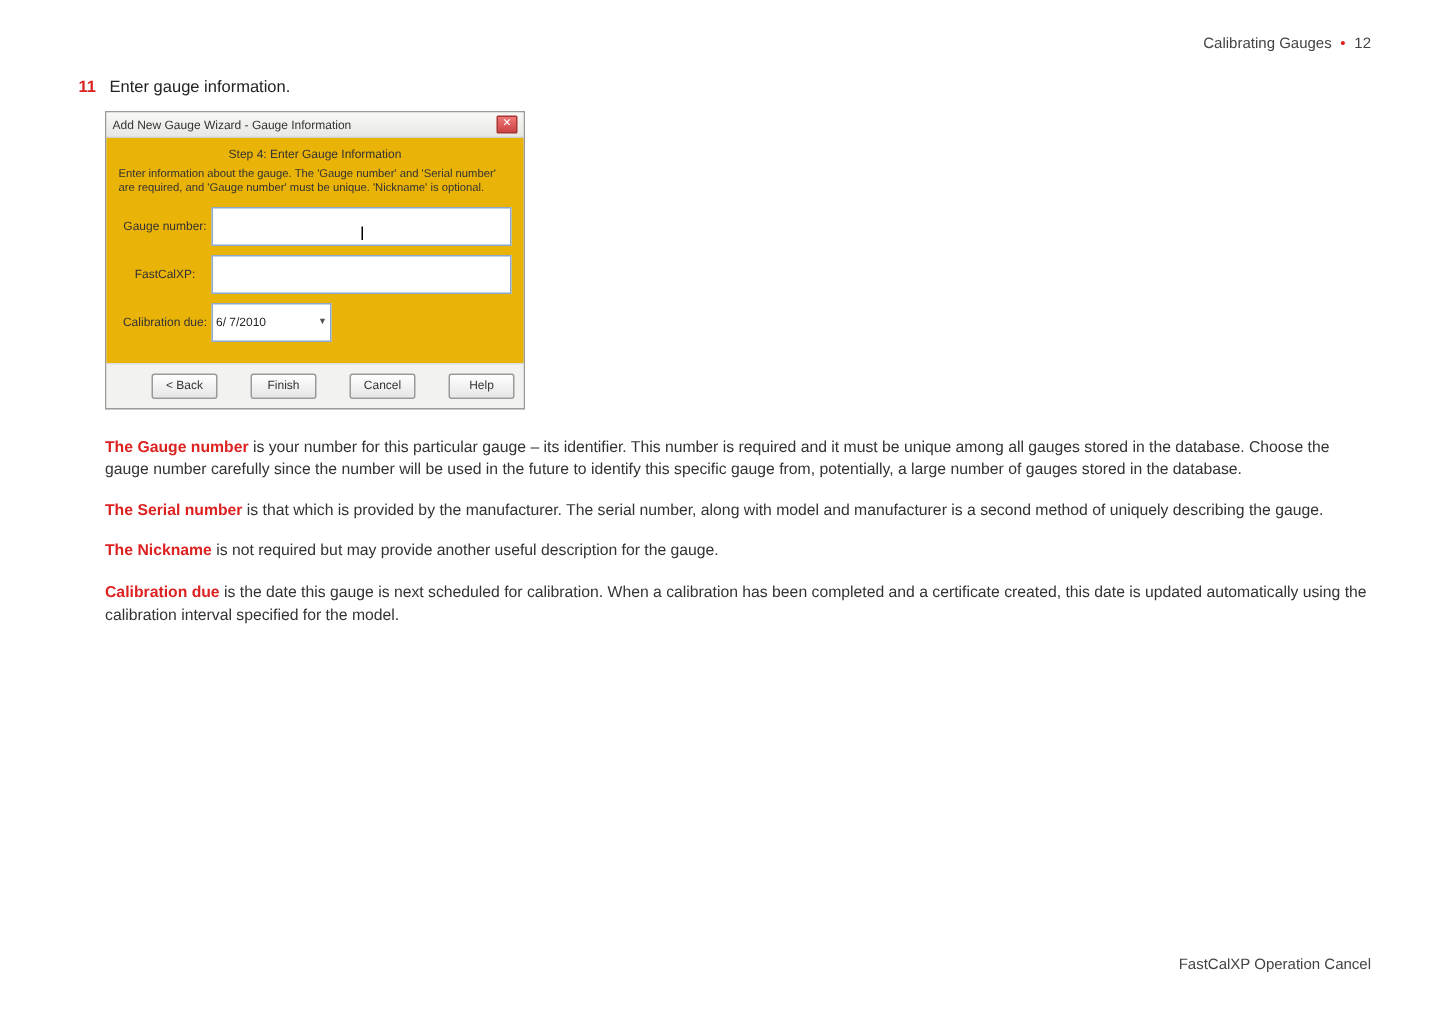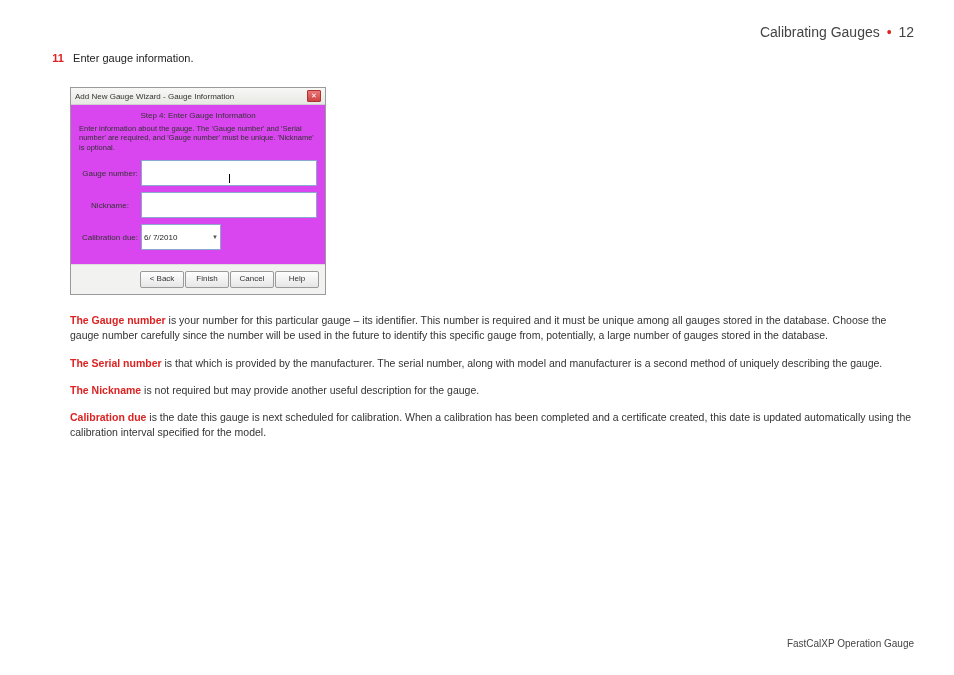--- a/index.html
+++ b/index.html
@@ -10,21 +10,21 @@
     background: #fff;
     color: #222;
     width: 954px;
     height: 675px;
     position: relative;
   }
   .page-header {
     position: absolute;
     top: 24px;
     right: 40px;
-    font-size: 14px;
+    font-size: 10px;
     color: #444;
   }
   .page-header .sep {
     color: #d22;
     padding: 0 3px;
   }
   .content {
     position: absolute;
     top: 52px;
     left: 70px;
@@ -36,23 +36,23 @@
     display: inline-block;
     width: 16px;
     text-align: right;
     margin-left: -22px;
     padding-right: 6px;
   }
   .step-text {
     color: #222;
   }
   .dialog {
-    margin-top: 23px;
+    margin-top: 10px;
     margin-left: 0px;
-    width: 256px;
+    width: 280px;
     border: 1px solid #9a9a9a;
     background: #f2f2f0;
     font-family: Tahoma, Arial, sans-serif;
     font-size: 8px;
     box-sizing: border-box;
   }
   .dialog-title {
     background: linear-gradient(#f8f8f6, #e7e7e3);
     border-bottom: 1px solid #cfcfcf;
     padding: 2px 4px;
@@ -72,21 +72,21 @@
     border: 1px solid #a33;
     background: linear-gradient(#e77,#c44);
     color: #fff;
     font-size: 7px;
     line-height: 10px;
     text-align: center;
     border-radius: 1px;
   }
   .dialog-body {
     padding: 6px 8px 8px 8px;
-    background: #d946ef;
+    background: #eab308;
   }
   .dlg-step-title {
     text-align: center;
     font-size: 8px;
     margin-bottom: 4px;
     color: #333;
   }
   .dlg-instr {
     font-size: 7.5px;
     color: #333;
@@ -132,21 +132,21 @@
   .date-arrow {
     font-size: 6px;
     color: #555;
   }
   .dialog-buttons {
     border-top: 1px solid #ddd;
     background: #f2f2f0;
     padding: 6px;
     display: flex;
     justify-content: flex-end;
-    gap: 1px;
+    gap: 22px;
   }
   .dlg-btn {
     width: 42px;
     height: 15px;
     border: 1px solid #9a9a9a;
     border-radius: 2px;
     background: linear-gradient(#fefefe,#e6e6e6);
     font-size: 8px;
     line-height: 13px;
     text-align: center;
@@ -201,21 +201,21 @@
     </div>
     <div class="dialog-body">
       <div class="dlg-step-title">Step 4: Enter Gauge Information</div>
       <div class="dlg-instr">Enter information about the gauge. The 'Gauge number' and 'Serial number' are required, and 'Gauge number' must be unique. 'Nickname' is optional.</div>
 
       <div class="form-row">
         <div class="form-label">Gauge number:</div>
         <div class="form-input caret"><span></span></div>
       </div>
       <div class="form-row">
-        <div class="form-label">Nickname:</div>
+        <div class="form-label">FastCalXP:</div>
         <div class="form-input"><span></span></div>
       </div>
       <div class="form-row date-row">
         <div class="form-label">Calibration due:</div>
         <div class="form-input">
           <span>6/ 7/2010</span>
           <span class="date-arrow">▼</span>
         </div>
       </div>
     </div>
@@ -237,13 +237,13 @@
     <p>
       <span class="term">The Nickname</span><span> is not required but may provide another useful description for the gauge.</span>
     </p>
     <p>
       <span class="term">Calibration due</span><span> is the date this gauge is next scheduled for calibration. When a calibration has been completed and a certificate created, this date is updated automatically using the calibration interval specified for the model.</span>
     </p>
   </div>
 
 </div>
 
-<div class="page-footer">FastCalXP Operation Gauge</div>
+<div class="page-footer">FastCalXP Operation Cancel</div>
 
 </body></html>

